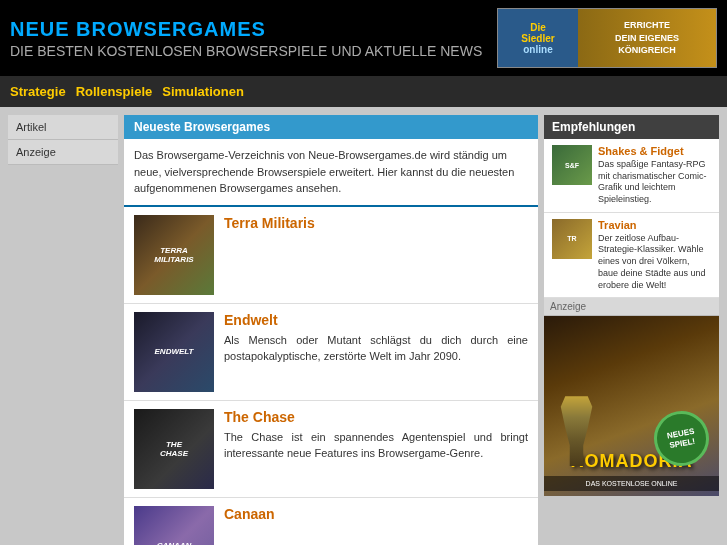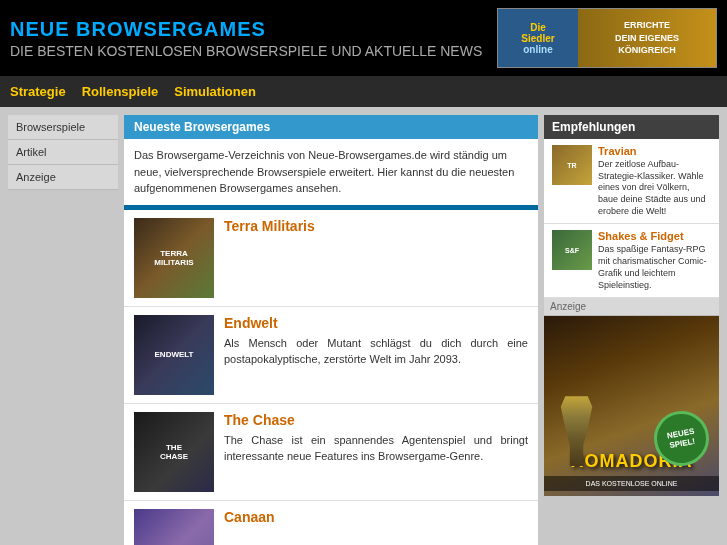--- a/index.html
+++ b/index.html
@@ -9,37 +9,37 @@
     #header { background: #000000; padding: 8px 10px; display: flex; justify-content: space-between; align-items: center; }
     #header-left h1 { color: #00aaff; font-size: 20px; font-weight: bold; letter-spacing: 1px; }
     #header-left p { color: #aaa; font-size: 14px; margin-top: 2px; }
     #header-right { width: 220px; height: 60px; background: linear-gradient(135deg, #8B7A3A 0%, #C4A84A 40%, #5A8A3A 100%); display: flex; align-items: center; justify-content: center; overflow: hidden; border: 1px solid #888; }
     .banner-content { display: flex; align-items: center; width: 100%; height: 100%; border-radius: 19px; }
     .banner-logo { background: #2a5a8a; width: 80px; height: 60px; display: flex; align-items: center; justify-content: center; flex-direction: column; color: white; font-size: 8px; font-weight: bold; text-align: center; }
     .banner-logo span { font-size: 10px; color: #ffcc00; }
     .banner-text { background: linear-gradient(to right, #8B6914, #C4901A); flex: 1; height: 60px; display: flex; flex-direction: column; align-items: center; justify-content: center; color: white; font-size: 9px; font-weight: bold; text-align: center; line-height: 1.4; }
 
     
-    #nav { background: #2a2a2a; padding: 8px 10px; display: flex; gap: 16px; }
+    #nav { background: #2a2a2a; padding: 8px 10px; display: flex; gap: 10px; }
     .nav-item { color: #ffcc00; font-size: 13px; font-weight: bold; cursor: pointer; }
 
     
     #main { display: flex; padding: 8px; gap: 6px; background: #c8c8c8; }
 
     
     #sidebar { width: 110px; flex-shrink: 0; }
     .sidebar-item { background: #d8d8d8; padding: 6px 8px; font-size: 11px; color: #333; border-bottom: 1px solid #bbb; cursor: pointer; }
 
     
     #content { flex: 1; background: white; }
     .content-header { background: #3399cc; color: white; padding: 5px 10px; font-weight: bold; font-size: 12px; }
-    .content-intro { padding: 8px 10px; font-size: 11px; color: #333; line-height: 1.5; border-bottom: 5px solid #0369a1; }
+    .content-intro { padding: 8px 10px; font-size: 11px; color: #333; line-height: 1.5; border-bottom: 2px solid #0369a1; }
 
     .game-item { display: flex; padding: 8px 10px; border-bottom: 1px solid #ddd; gap: 10px; align-items: flex-start; }
-    .game-thumb { width: 80px; height: 80px; flex-shrink: 0; overflow: hidden; }
+    .game-thumb { width: 80px; height: 80px; flex-shrink: 0; overflow: hidden; font-style: italic; }
     .game-thumb-img { width: 80px; height: 80px; display: flex; align-items: center; justify-content: center; font-size: 8px; color: white; text-align: center; font-weight: bold; }
     .terra { background: linear-gradient(135deg, #3a2a1a 0%, #7a5a2a 50%, #5a7a3a 100%); }
     .endwelt { background: linear-gradient(135deg, #1a1a2a 0%, #3a3a5a 50%, #2a4a6a 100%); }
     .chase { background: linear-gradient(135deg, #1a1a1a 0%, #3a3a3a 60%, #2a2a4a 100%); }
     .canaan { background: linear-gradient(135deg, #4a3a8a 0%, #8a6aaa 50%, #6a5a9a 100%); }
 
     .game-info { flex: 1; }
     .game-title { color: #cc6600; font-size: 14px; font-weight: bold; margin-bottom: 4px; }
     .game-desc { font-size: 11px; color: #333; line-height: 1.5; text-align: justify; }
 
@@ -87,21 +87,20 @@
 
 <div id="nav">
   <span class="nav-item">Strategie</span>
   <span class="nav-item">Rollenspiele</span>
   <span class="nav-item">Simulationen</span>
 </div>
 
 <div id="main">
 
   <div id="sidebar">
-    <div class="sidebar-item">Browserspiele</div>
     <div class="sidebar-item">Artikel</div>
     <div class="sidebar-item">Anzeige</div>
   </div>
 
   <div id="content">
     <div class="content-header">Neueste Browsergames</div>
     <div class="content-intro">Das Browsergame-Verzeichnis von Neue-Browsergames.de wird ständig um neue, vielversprechende Browserspiele erweitert. Hier kannst du die neuesten aufgenommenen Browsergames ansehen.</div>
 
     <div id="games-list">
         <div class="game-item">
@@ -112,21 +111,21 @@
     <div class="game-info">
       <div class="game-title">Terra Militaris</div>
     </div>
   </div>
         <div class="game-item">
     <div class="game-thumb">
       <div class="game-thumb-img endwelt" style="white-space:pre-line;">ENDWELT</div>
     </div>
     <div class="game-info">
       <div class="game-title">Endwelt</div>
-      <div class="game-desc">Als Mensch oder Mutant schlägst du dich durch eine postapokalyptische, zerstörte Welt im Jahr 2093.</div>
+      <div class="game-desc">Als Mensch oder Mutant schlägst du dich durch eine postapokalyptische, zerstörte Welt im Jahr 2090.</div>
     </div>
   </div>
         <div class="game-item">
     <div class="game-thumb">
       <div class="game-thumb-img chase" style="white-space:pre-line;">THE
 CHASE</div>
     </div>
     <div class="game-info">
       <div class="game-title">The Chase</div>
       <div class="game-desc">The Chase ist ein spannendes Agentenspiel und bringt interessante neue Features ins Browsergame-Genre.</div>
@@ -141,34 +140,34 @@
     </div>
   </div>
       </div>
   </div>
 
   <div id="right-sidebar">
     <div class="emp-header">Empfehlungen</div>
     <div id="emp-list">
         <div class="emp-item">
     <div class="emp-thumb">
+      <div class="emp-thumb-img shakes-bg">S&amp;F</div>
+    </div>
+    <div class="emp-info">
+      <div class="emp-title">Shakes &amp; Fidget</div>
+      <div class="emp-desc">Das spaßige Fantasy-RPG mit charismatischer Comic-Grafik und leichtem Spieleinstieg.</div>
+    </div>
+  </div>
+        <div class="emp-item">
+    <div class="emp-thumb">
       <div class="emp-thumb-img travian-bg">TR</div>
     </div>
     <div class="emp-info">
       <div class="emp-title">Travian</div>
       <div class="emp-desc">Der zeitlose Aufbau-Strategie-Klassiker. Wähle eines von drei Völkern, baue deine Städte aus und erobere die Welt!</div>
-    </div>
-  </div>
-        <div class="emp-item">
-    <div class="emp-thumb">
-      <div class="emp-thumb-img shakes-bg">S&amp;F</div>
-    </div>
-    <div class="emp-info">
-      <div class="emp-title">Shakes &amp; Fidget</div>
-      <div class="emp-desc">Das spaßige Fantasy-RPG mit charismatischer Comic-Grafik und leichtem Spieleinstieg.</div>
     </div>
   </div>
       </div>
     <div class="anzeige-label">Anzeige</div>
     <div class="anzeige-banner">
       <div class="roma-figure">
         <div style="width:45px;height:70px;background:linear-gradient(to bottom, #c4a43a 0%, #8a7a3a 30%, #6a5a2a 60%, #4a3a1a 100%);clip-path:polygon(25% 0%,75% 0%,85% 15%,75% 45%,65% 70%,65% 100%,35% 100%,35% 70%,25% 45%,15% 15%);"></div>
       </div>
       <div style="flex:1; text-align:center; padding-bottom:5px;">
         <div class="roma-title">ROMADORIA</div>

